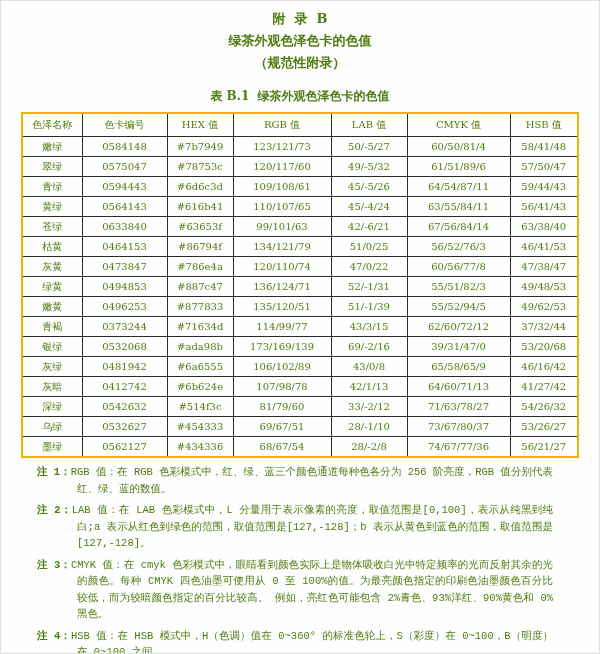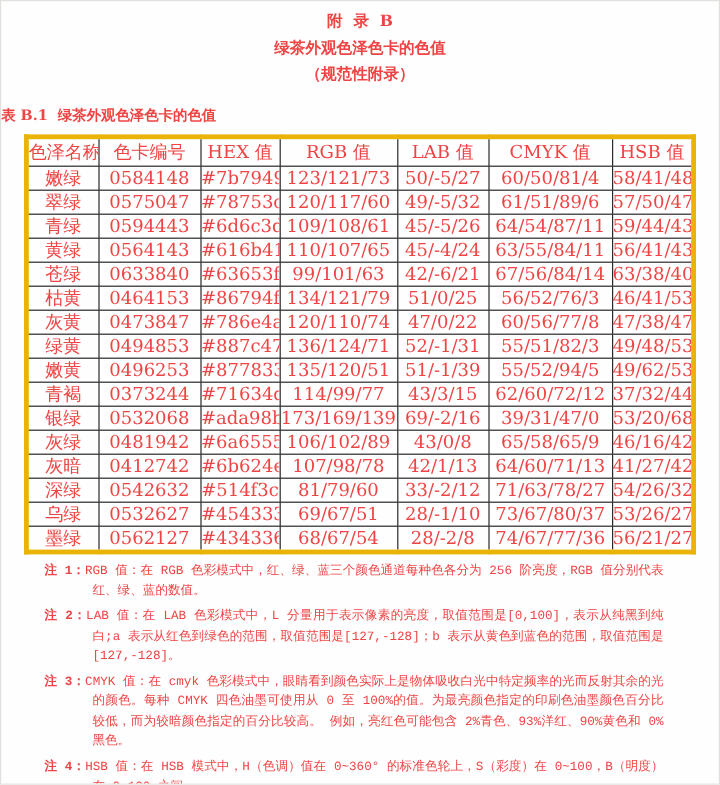--- a/index.html
+++ b/index.html
@@ -1,32 +1,32 @@
 <!DOCTYPE html>
 <html><head>
 <meta charset="utf-8">
 <style>
   html,body { margin:0; padding:0; background:#f4f4f2; }
   .page {
     position:relative; width:600px; height:654px; margin:0 auto;
-    background:#fefefe; color:#ef4444; overflow:hidden;
+    background:#fefefe; color:#4d7c0f; overflow:hidden;
     font-family:"DejaVu Serif","Liberation Serif",serif;
     box-sizing:border-box; border:1px solid #e0e0dc;
   }
   .titles { padding-top:7px; text-align:center; }
   .title-line {
     font-weight:bold; font-size:13px; line-height:22px; white-space:pre;
   }
   .caption {
-    text-align:left; font-weight:bold; font-size:12px;
+    text-align:center; font-weight:bold; font-size:12px;
     margin-top:14px; margin-bottom:7px; white-space:pre;
   }
   table.color-table {
     margin:0 auto; border-collapse:collapse; width:556px;
-    table-layout:fixed; font-size:15px; border:4px solid #eab308;
+    table-layout:fixed; font-size:10px; border:2px solid #eab308;
   }
   .color-table th, .color-table td {
     border:1px solid #2a2a2a; text-align:center; padding:0;
     height:19px; line-height:19px; overflow:hidden; white-space:nowrap;
     font-weight:normal;
   }
   .color-table thead th { height:22px; line-height:22px; }
   col.c1{width:60px} col.c2{width:85px} col.c3{width:66px}
   col.c4{width:98px} col.c5{width:76px} col.c6{width:103px} col.c7{width:68px}
   .notes {

